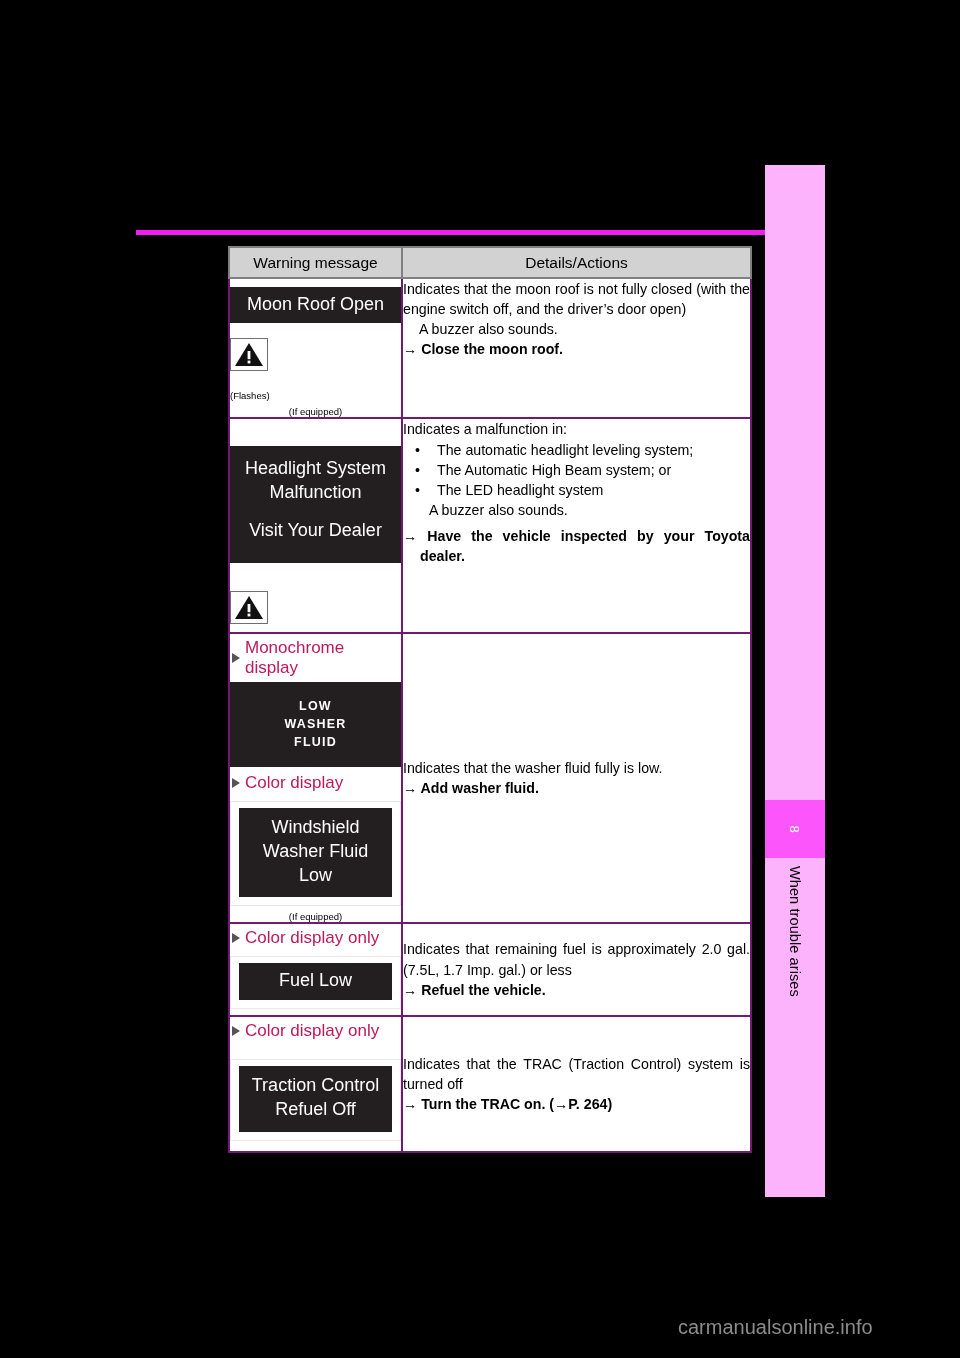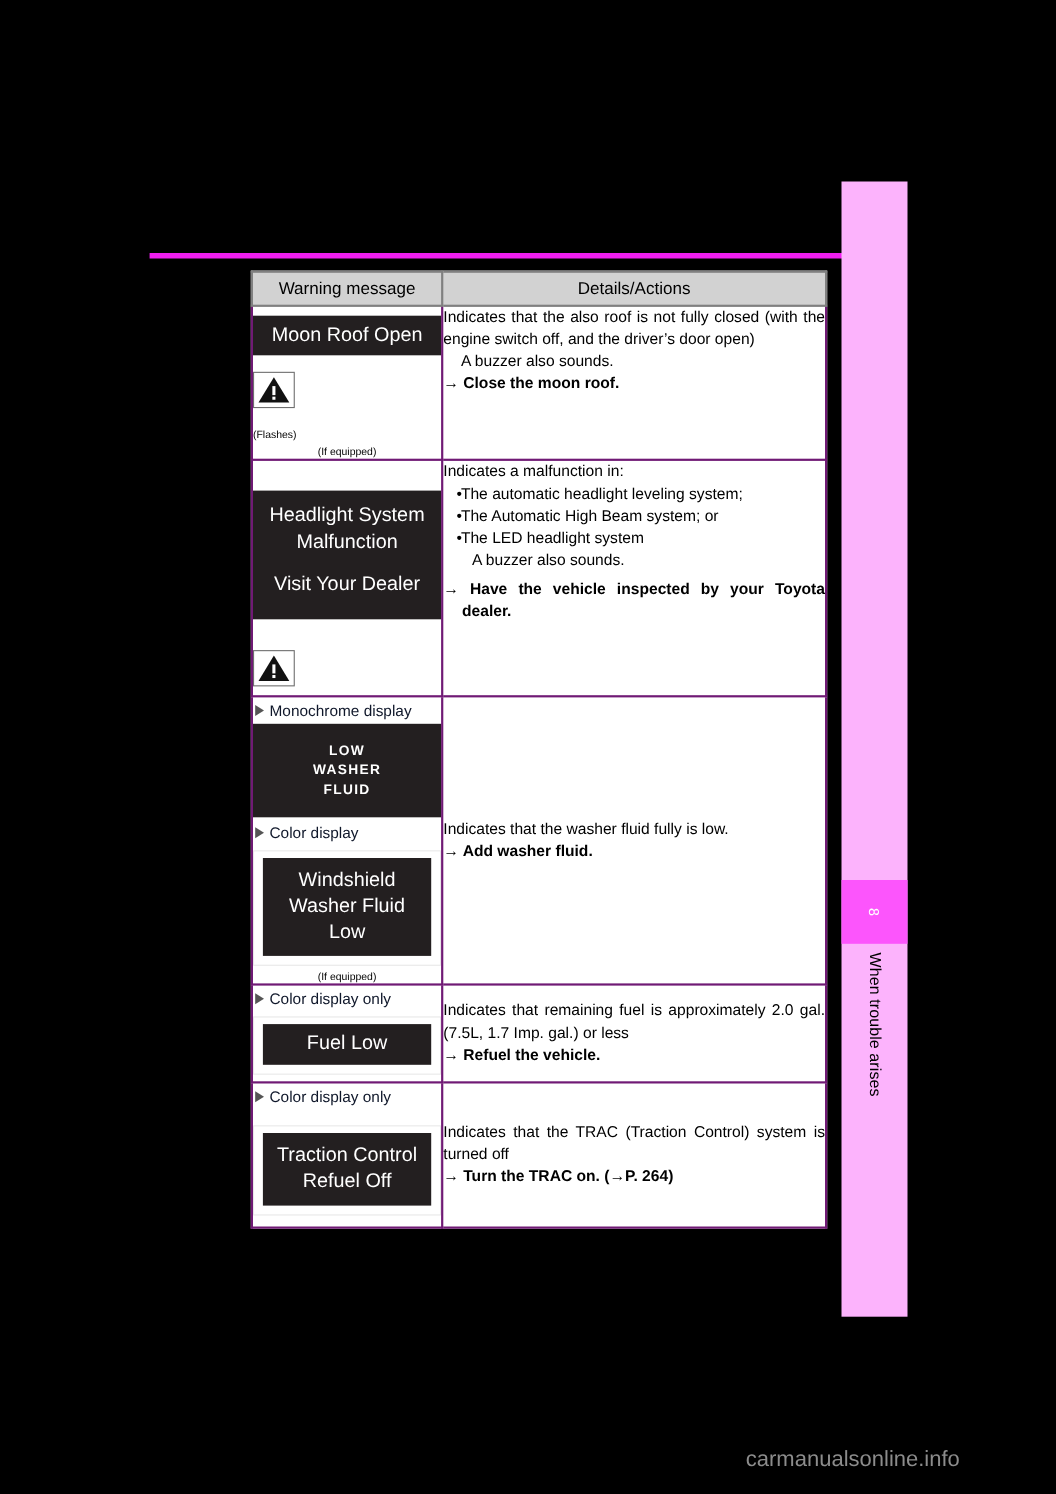--- a/index.html
+++ b/index.html
@@ -154,42 +154,42 @@
     color:#000;
     margin:0;
   }
   .indent1{ padding-left:16px; }
   .bullets{
     margin:0; padding:0; list-style:none;
   }
   .bullets li{
     font-size:14.2px;
     line-height:1.42;
-    padding-left:16px;
+    padding-left:34px;
     position:relative;
   }
   .bullets li:before{
     content:"\2022";
     position:absolute;
     left:12px; top:0;
   }
   .action{
     font-weight:bold;
     font-size:14.2px;
     line-height:1.42;
     color:#000;
     margin:0;
     padding-left:17px;
     text-indent:-17px;
   }
   .action.just{ text-align:justify; }
 
   .sub-head{
-    font-size:14px;
-    color:#0f172a;
+    font-size:17px;
+    color:#be185d;
     margin:0 0 4px 2px;
     display:flex;align-items:center;gap:5px;
   }
   .tri{
     width:0;height:0;
     border-left:8px solid #555;
     border-top:5.5px solid transparent;
     border-bottom:5.5px solid transparent;
     display:inline-block;
   }
@@ -242,21 +242,21 @@
           <svg width="30" height="25" viewBox="0 0 30 25" aria-hidden="true">
             <path d="M15 1 L29 24 L1 24 Z" fill="#111111"></path>
             <rect x="13.6" y="9" width="2.8" height="8.2" fill="#ffffff"></rect>
             <rect x="13.6" y="18.6" width="2.8" height="2.8" fill="#ffffff"></rect>
           </svg>
         </div>
         <div class="cap">(Flashes)</div>
         <div class="cap-right">(If equipped)</div>
       </td>
       <td class="cell-b">
-        <p class="body-txt">Indicates that the also roof is not fully closed (with the engine switch off, and the driver’s door open)</p>
+        <p class="body-txt">Indicates that the moon roof is not fully closed (with the engine switch off, and the driver’s door open)</p>
         <p class="body-txt-l indent1">A buzzer also sounds.</p>
         <p class="action">→ Close the moon roof.</p>
       </td>
     </tr>
 
     <tr>
       <td class="cell-a">
         <div style="height:27px"></div>
         <div class="disp" style="padding:11px 4px 20px 4px;">
           <div>Headlight System</div>

